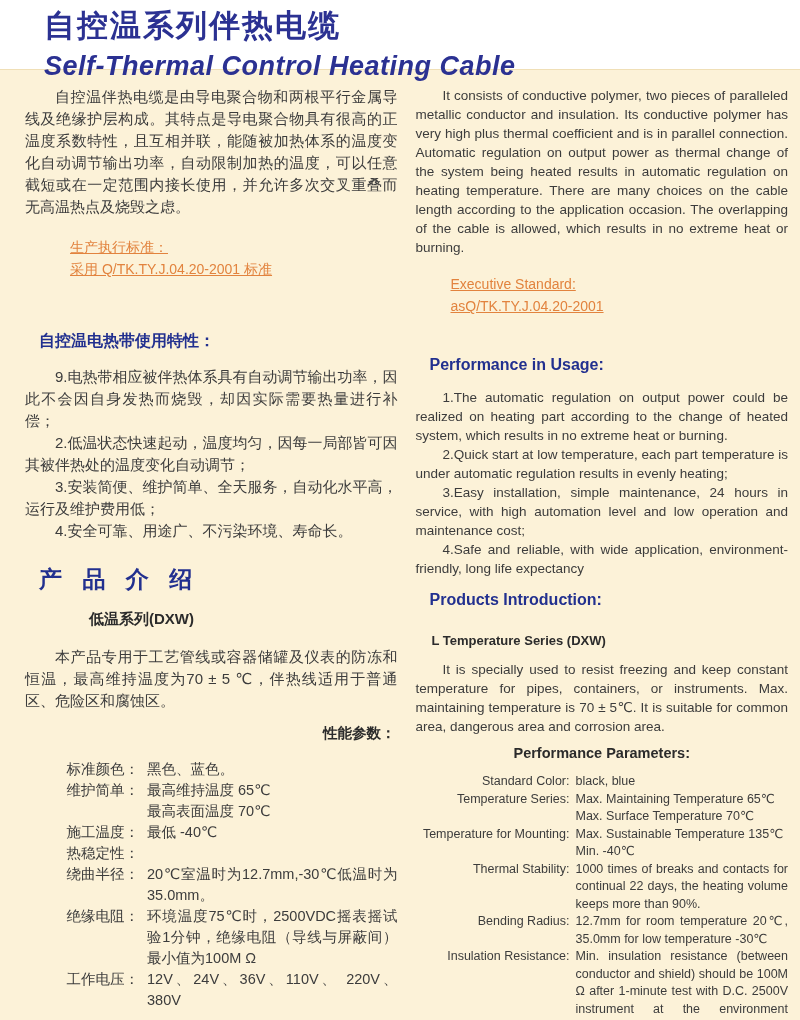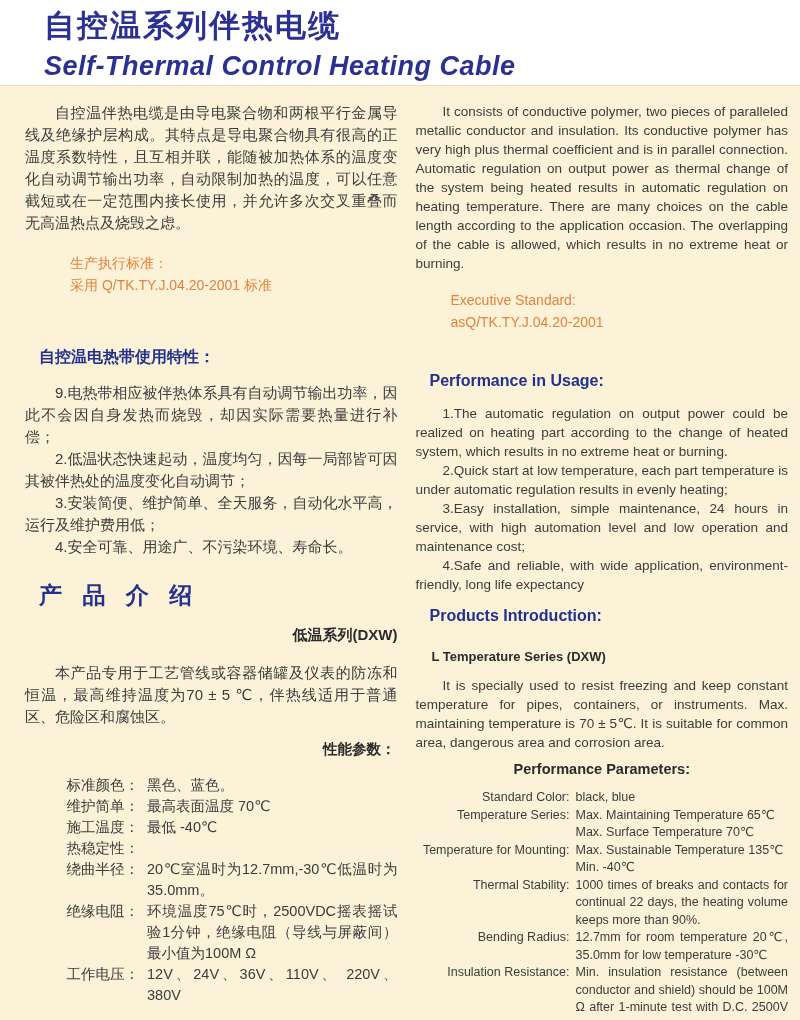--- a/index.html
+++ b/index.html
@@ -8,21 +8,21 @@
     width: 800px; height: 1020px;
     background: #fcf2d8;
     font-family: "Liberation Sans", "DejaVu Sans", sans-serif;
     color: #3c3c3c;
     overflow: hidden;
     position: relative;
   }
   
   .header {
     background: #ffffff;
-    height: 86px;
+    height: 70px;
     padding: 7px 0 0 44px;
     border-bottom: 1px solid #f0dfb6;
   }
   .title-zh {
     color: #2b3192;
     font-size: 31px;
     font-weight: bold;
     letter-spacing: 2px;
     line-height: 38px;
   }
@@ -47,20 +47,21 @@
 
   .intro {
     text-align: justify;
     text-indent: 2em;
   }
   .standard-block {
     color: #e2833e;
     font-size: 14px;
     line-height: 22px;
     margin-top: 18px;
+    text-decoration: underline;
   }
   .col-zh .standard-block { margin-left: 45px; margin-top: 18px; }
   .col-en .standard-block { margin-left: 35px; margin-top: 16px; }
 
   .sec-head {
     color: #22308f;
     font-size: 16px;
     font-weight: bold;
     margin-left: 14px;
   }
@@ -74,21 +75,21 @@
   }
 
   .col-zh .head-products { margin-top: 26px; letter-spacing: 7px; font-size: 23px; }
   .col-en .head-products { margin-top: 12px; }
 
   .series-title {
     font-weight: bold;
     font-size: 15px;
     color: #2b2b2b;
   }
-  .col-zh .series-title { margin: 18px 0 16px 64px; text-align: right; }
+  .col-zh .series-title { margin: 18px 0 16px 64px; }
   .col-en .series-title { margin: 22px 0 0 16px; font-size: 13px; }
 
   .series-desc { margin-top: 10px; text-align: justify; text-indent: 2em; }
 
   .params-head {
     font-weight: bold;
     font-size: 14.5px;
     color: #2b2b2b;
   }
   .col-zh .params-head { margin-top: 10px; text-align: right; padding-right: 2px; }
@@ -148,20 +149,21 @@
       <div class="params">
         <div class="param-row">
           <div class="param-label">标准颜色：</div>
           <div class="param-value">
             <div>黑色、蓝色。</div>
           </div>
         </div>
         <div class="param-row">
           <div class="param-label">维护简单：</div>
           <div class="param-value">
+            <div>最高维持温度 65℃</div>
             <div>最高表面温度 70℃</div>
           </div>
         </div>
         <div class="param-row">
           <div class="param-label">施工温度：</div>
           <div class="param-value">
             <div>最低 -40℃</div>
           </div>
         </div>
         <div class="param-row">

